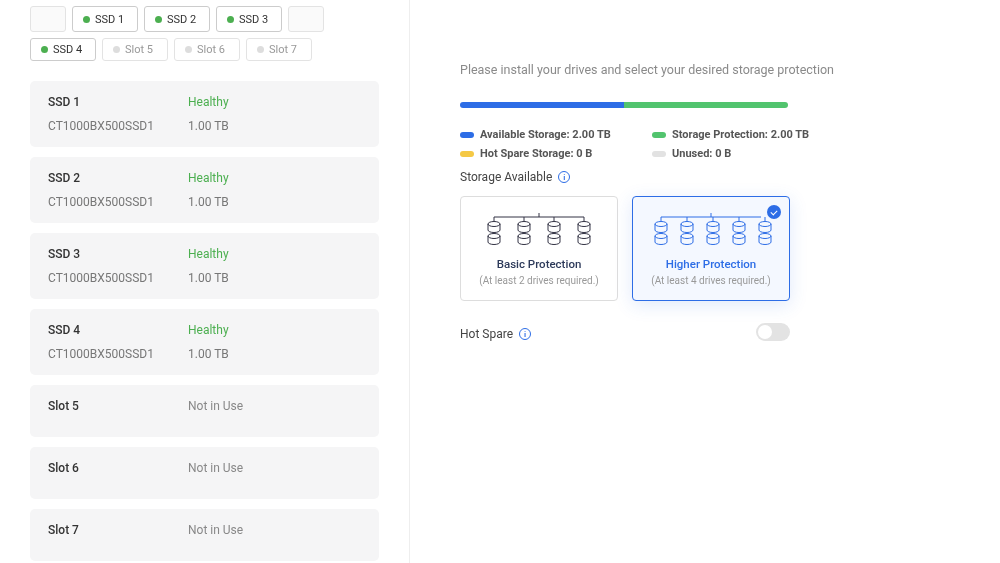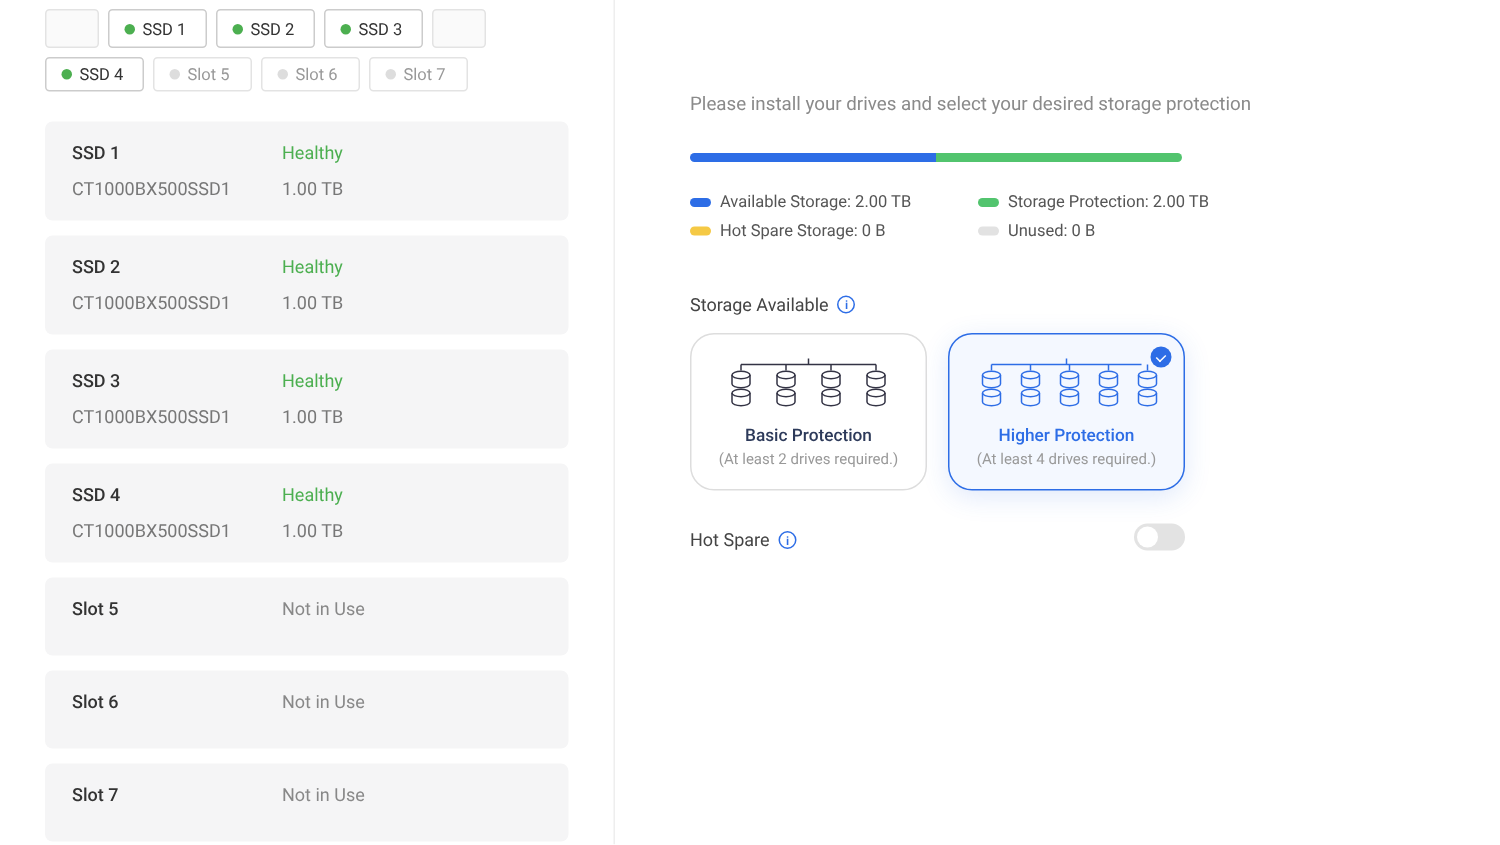--- a/index.html
+++ b/index.html
@@ -21,31 +21,31 @@
 .drive-row .c2.healthy { color: #4caf50; }
 .drive-row.model .c1 { color: #777; font-weight: 400; }
 .drive-row.model .c2 { color: #777; }
 .drive-row.notinuse .c2 { color: #888; }
 .right-panel h1 { font-size: 24px; font-weight: 700; color: #222; margin-bottom: 12px; }
 .right-panel .subtitle { font-size: 12.5px; color: #8a8a8a; line-height: 1.6; margin-bottom: 22px; }
 .prog-bar { width: 328px; height: 6px; border-radius: 3px; overflow: hidden; display: flex; margin-bottom: 20px; }
 .prog-seg { height: 100%; }
 .prog-seg.blue { background: #2d6de6; width: 50%; }
 .prog-seg.green { background: #52c46e; width: 50%; }
-.legend { display: grid; grid-template-columns: 1fr 1fr; gap: 6px 24px; font-size: 11px; color: #555; margin-bottom: 36px; width: 360px; }
+.legend { display: grid; grid-template-columns: 1fr 1fr; gap: 6px 24px; font-size: 11px; color: #555; margin-bottom: 10px; width: 360px; font-weight: bold; }
 .legend-item { display: flex; align-items: center; gap: 6px; }
 .pill { width: 14px; height: 6px; border-radius: 3px; }
 .pill-blue { background: #2d6de6; }
 .pill-green { background: #52c46e; }
 .pill-yellow { background: #f5c945; }
 .pill-gray { background: #e2e2e2; }
 .section-label { font-size: 12px; color: #444; margin-bottom: 12px; display: flex; align-items: center; gap: 6px; }
 .info-icon { width: 12px; height: 12px; border: 1px solid #2d6de6; border-radius: 50%; display: inline-flex; align-items: center; justify-content: center; font-size: 8px; color: #2d6de6; font-weight: 600; }
 .cards { display: flex; gap: 14px; margin-bottom: 22px; }
-.card { width: 158px; border: 1px solid #ddd; border-radius: 16px; padding: 16px 10px 14px 10px; text-align: center; position: relative; background: #fff; cursor: pointer; }
+.card { width: 158px; border: 1px solid #ddd; border-radius: 4px; padding: 16px 10px 14px 10px; text-align: center; position: relative; background: #fff; cursor: pointer; }
 .card.selected { border: 1.5px solid #2d6de6; background: #f4f8ff; box-shadow: 0 4px 18px rgba(45,109,230,0.15); }
 .card .check { position: absolute; top: 8px; right: 8px; width: 14px; height: 14px; background: #2d6de6; border-radius: 50%; display: flex; align-items: center; justify-content: center; }
 .card .check::after { content: ''; width: 5px; height: 3px; border-left: 1.5px solid #fff; border-bottom: 1.5px solid #fff; transform: rotate(-45deg); margin-top: -1px; }
 .card-icon { margin-bottom: 10px; display: flex; justify-content: center; }
 .card-title { font-size: 11.5px; color: #2d3a5a; font-weight: 500; margin-bottom: 4px; }
 .card.selected .card-title { color: #2d6de6; }
 .card-sub { font-size: 10px; color: #999; }
 .hotspare-row { display: flex; align-items: flex-end; justify-content: space-between; width: 330px; }
 .toggle { width: 34px; height: 18px; background: #e3e3e3; border-radius: 10px; position: relative; }
 .toggle::after { content: ''; position: absolute; width: 14px; height: 14px; background: #fff; border-radius: 50%; top: 2px; left: 2px; }

